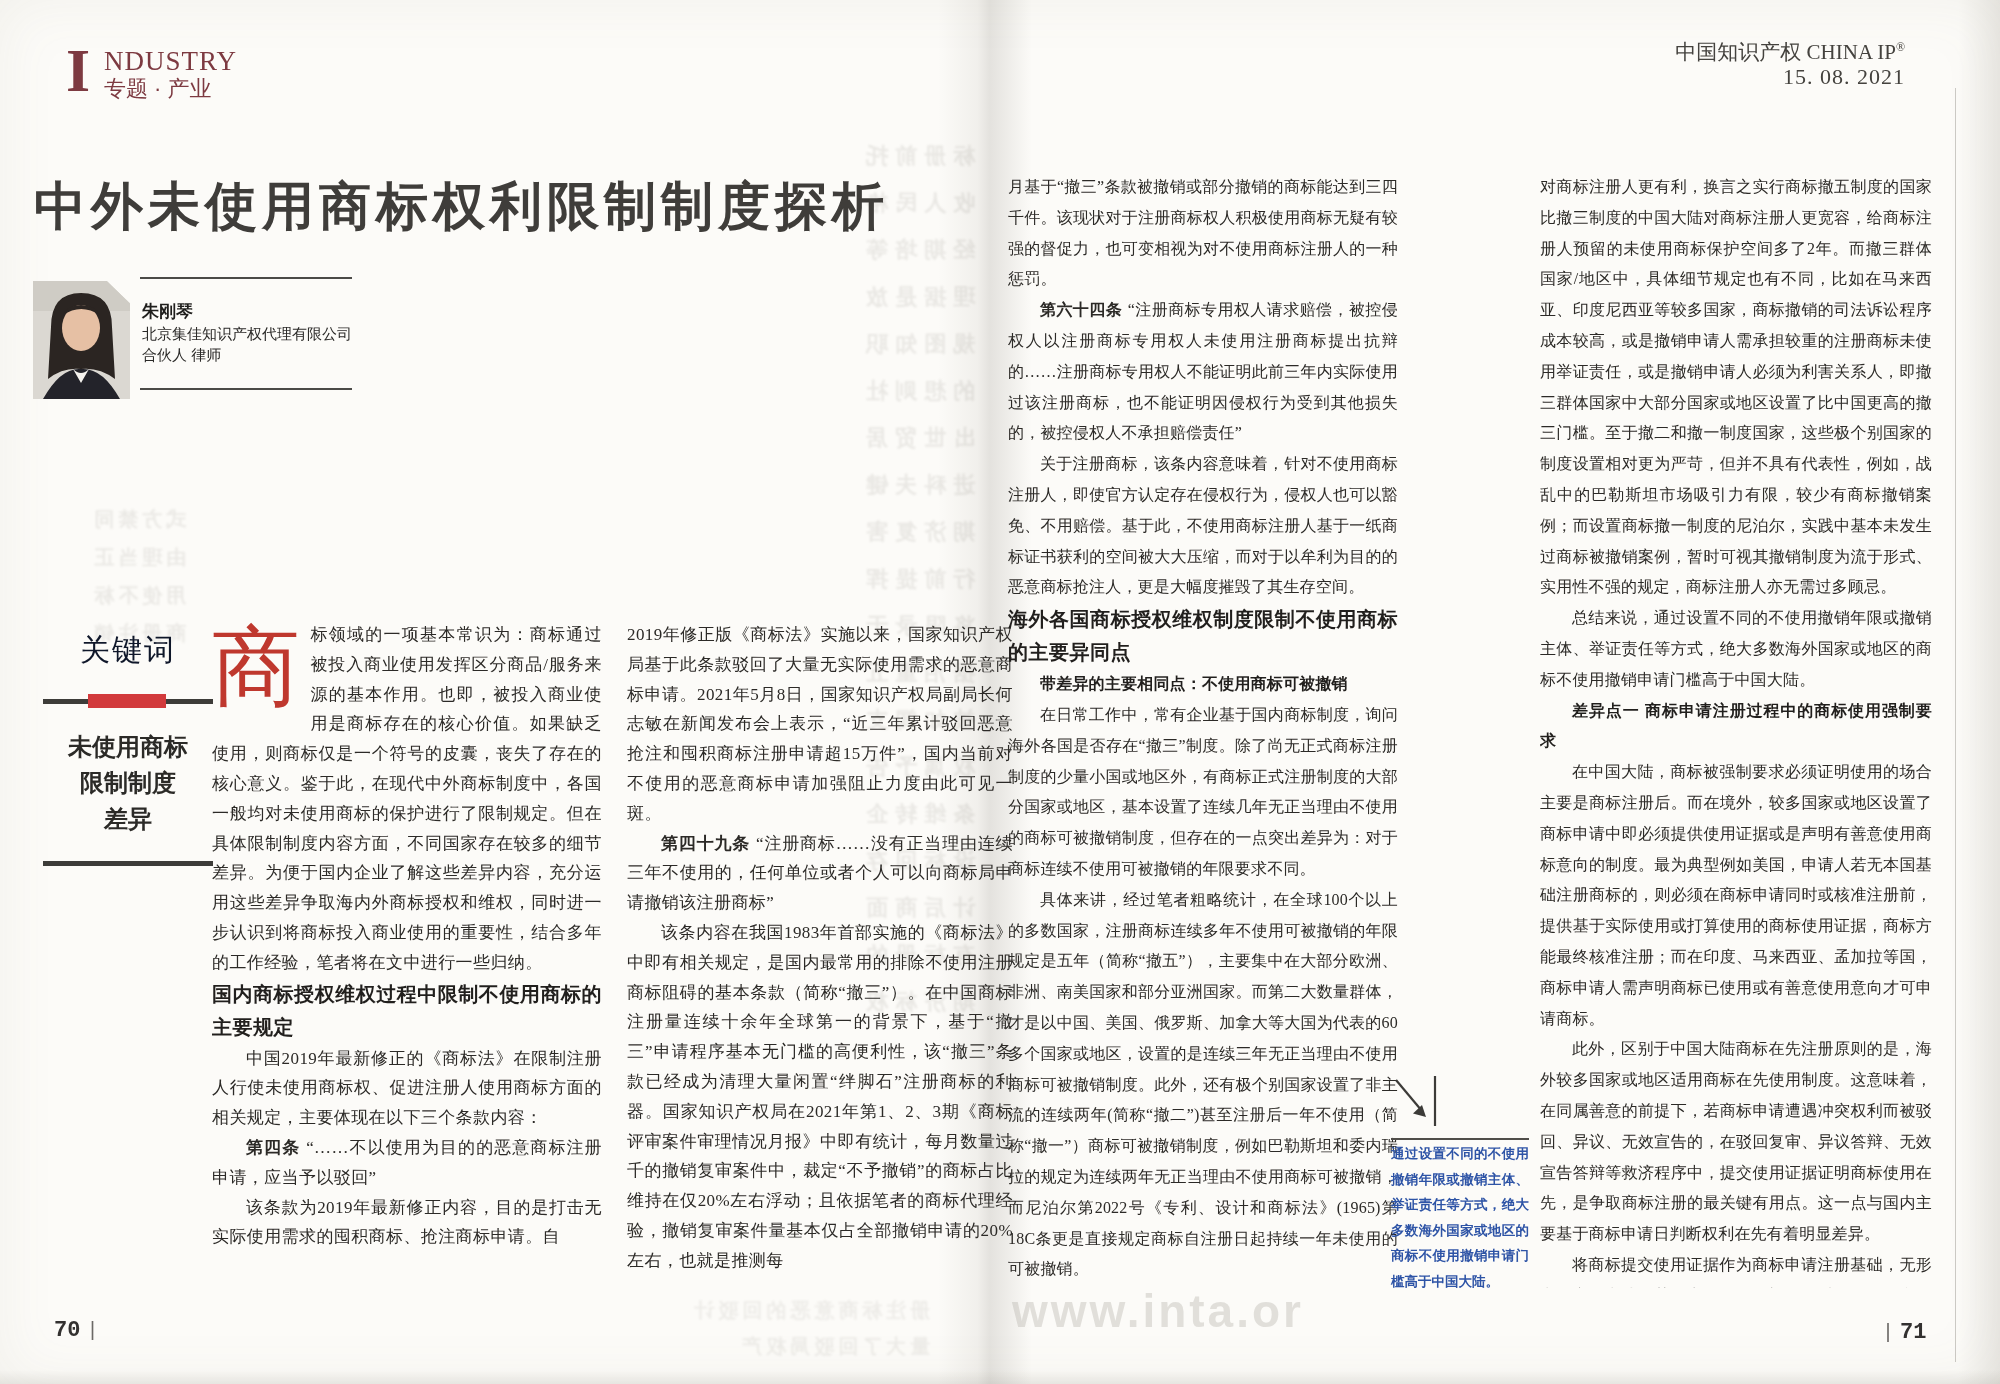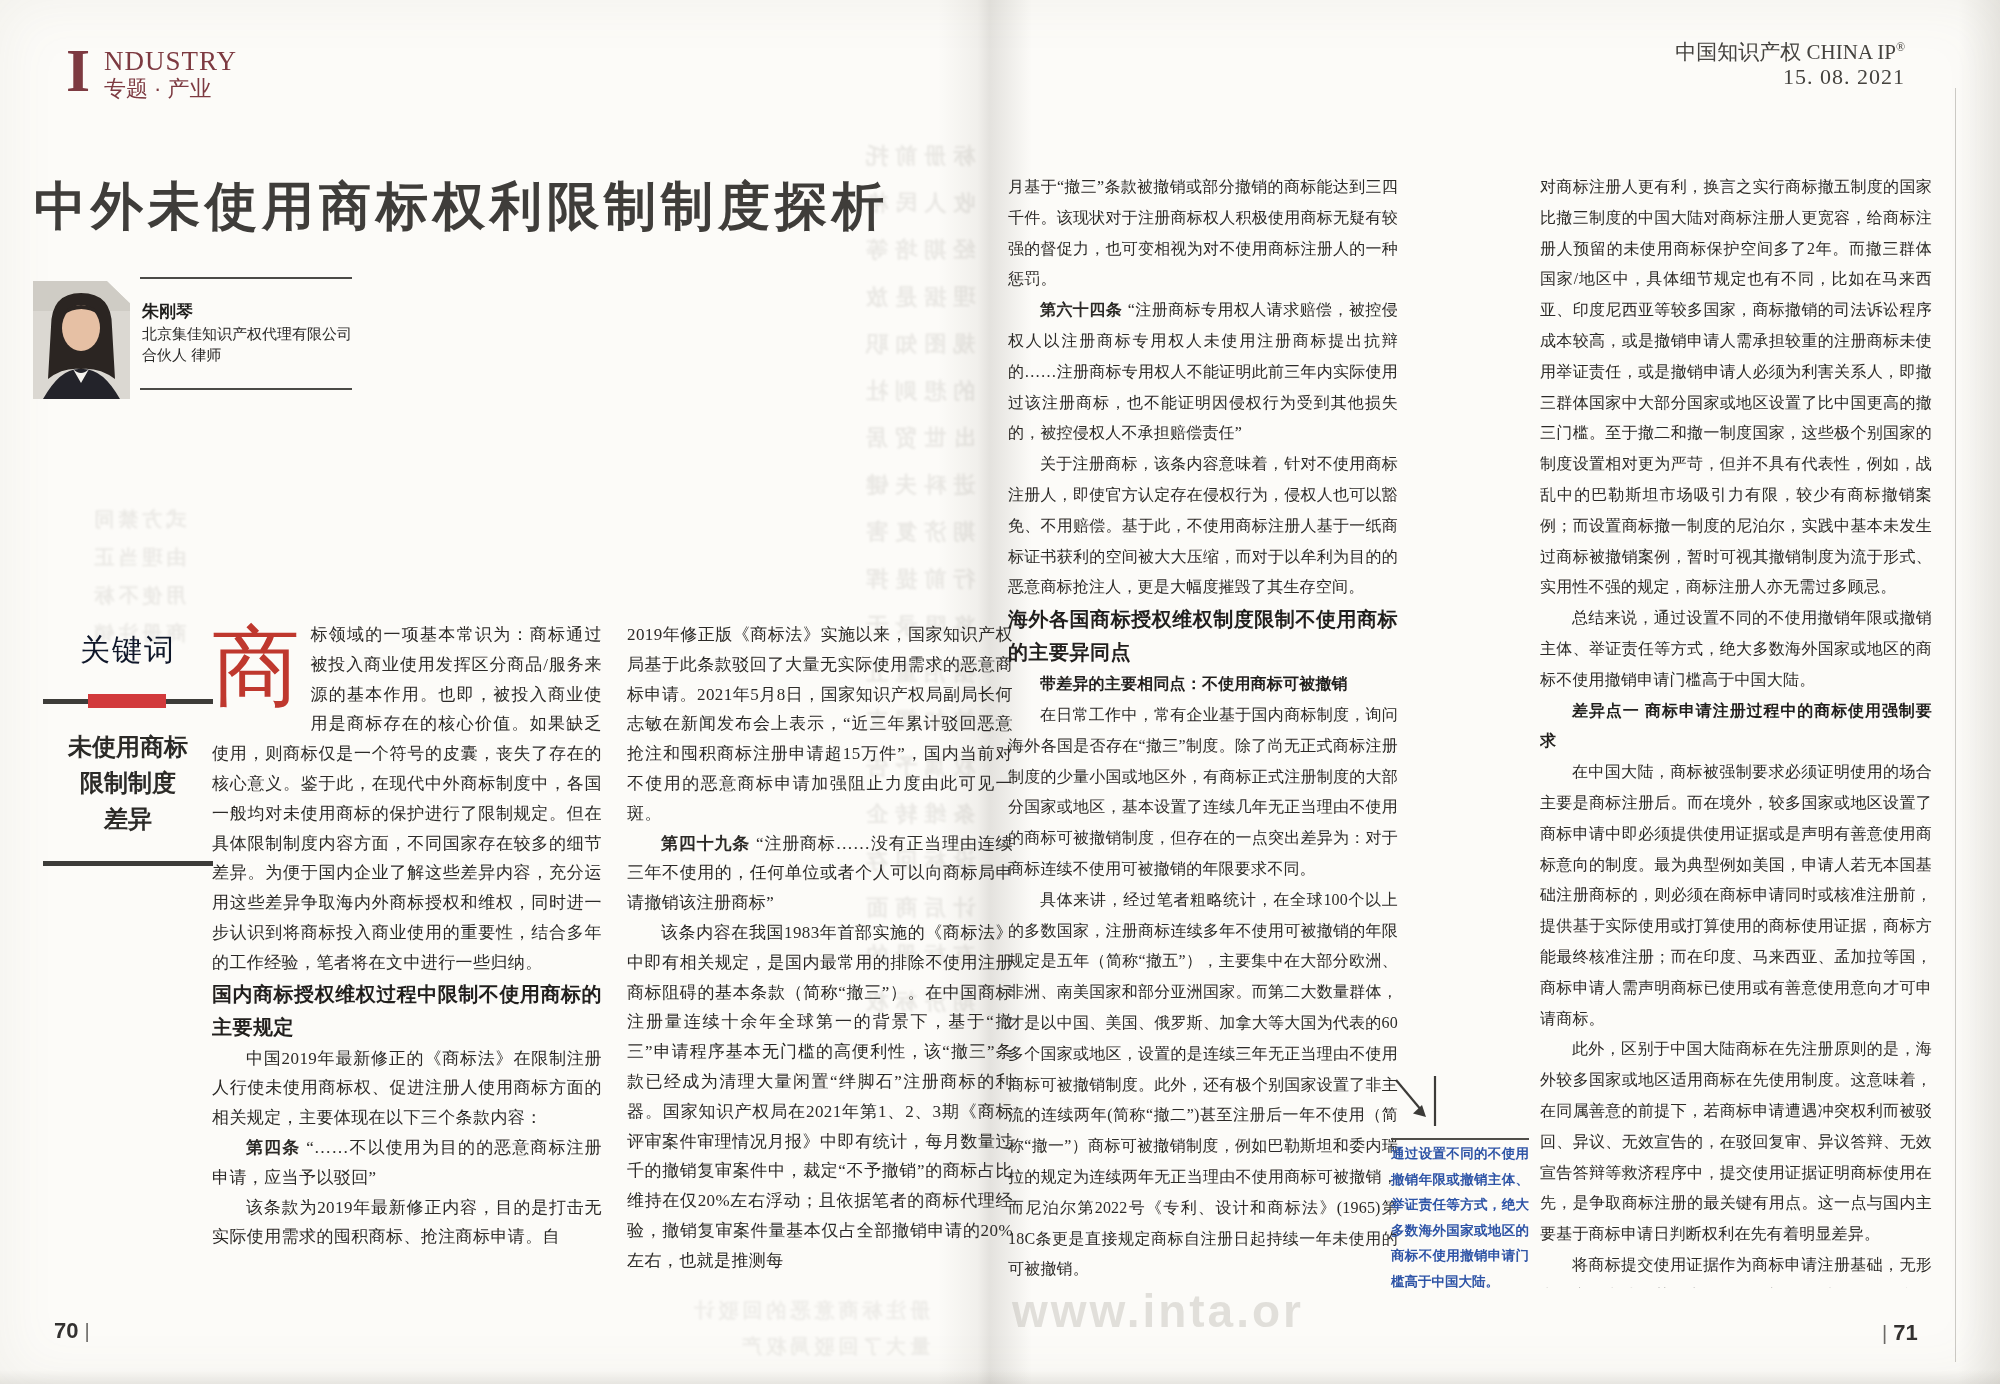--- a/index.html
+++ b/index.html
@@ -49,21 +49,21 @@
   .dropcap{float:left;font-size:88px;line-height:84px;padding:6px 10px 2px 0;color:#bf382e;
            font-family:"Liberation Serif",serif;}
 
   
   .pq{left:1391px;top:1076px;width:138px;}
   .pq-rule{height:2px;background:#504e4a;margin-top:6px;}
   .pq-text{margin-top:1px;font-size:13.5px;line-height:25.5px;font-weight:700;color:#2e54a6;
            font-family:"Liberation Sans",sans-serif;text-align:justify;}
 
   
-  .pageno{font-family:Liberation Sans, sans-serif;font-size:22px;font-weight:700;color:#333130;}
+  .pageno{font-family:Liberation Mono, monospace;font-size:22px;font-weight:700;color:#333130;}
   .pn-bar{font-weight:300;color:#6b6966;padding:0 6px;font-size:20px;}
 
   
   .fold{left:938px;top:0;width:94px;height:1384px;
         background:linear-gradient(90deg,rgba(0,0,0,0) 0%,rgba(110,102,90,.08) 42%,rgba(80,74,64,.14) 55%,rgba(0,0,0,0) 100%);}
   .ghost{color:#6e695f;font-weight:700;white-space:pre-line;transform:scaleX(-1);
          filter:blur(1.2px);font-family:"Liberation Sans",sans-serif;}
   .g1{left:700px;top:132px;width:275px;font-size:22px;line-height:47px;letter-spacing:7px;opacity:.13;text-align:left;}
   .g2{left:36px;top:500px;width:150px;font-size:20px;line-height:38px;letter-spacing:4px;opacity:.12;}
   .g3{left:600px;top:1292px;width:330px;font-size:20px;line-height:36px;letter-spacing:4px;opacity:.10;}

